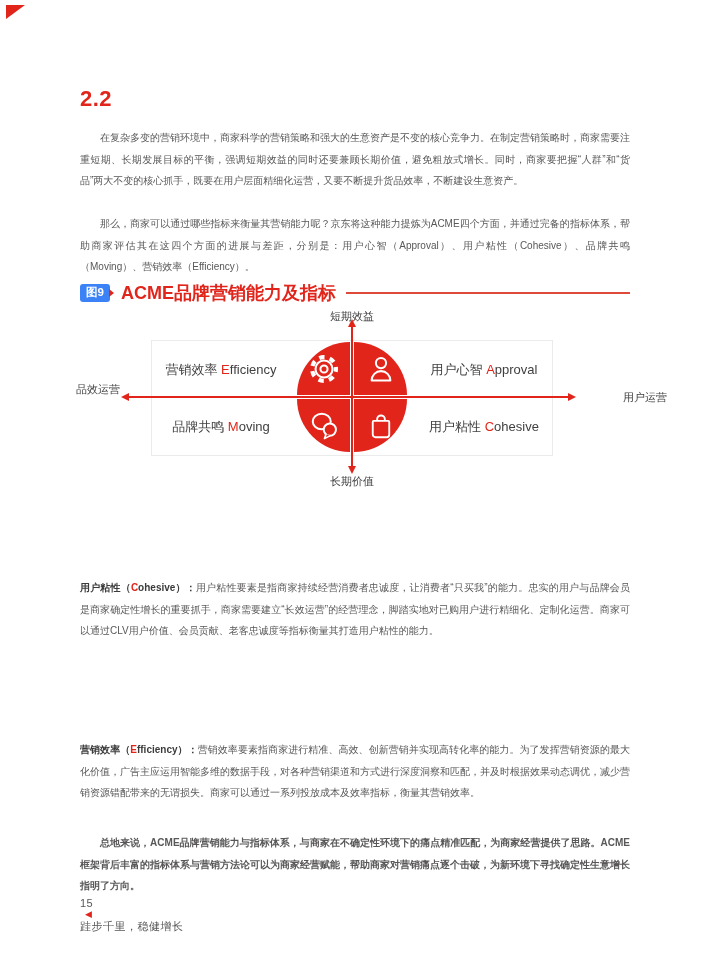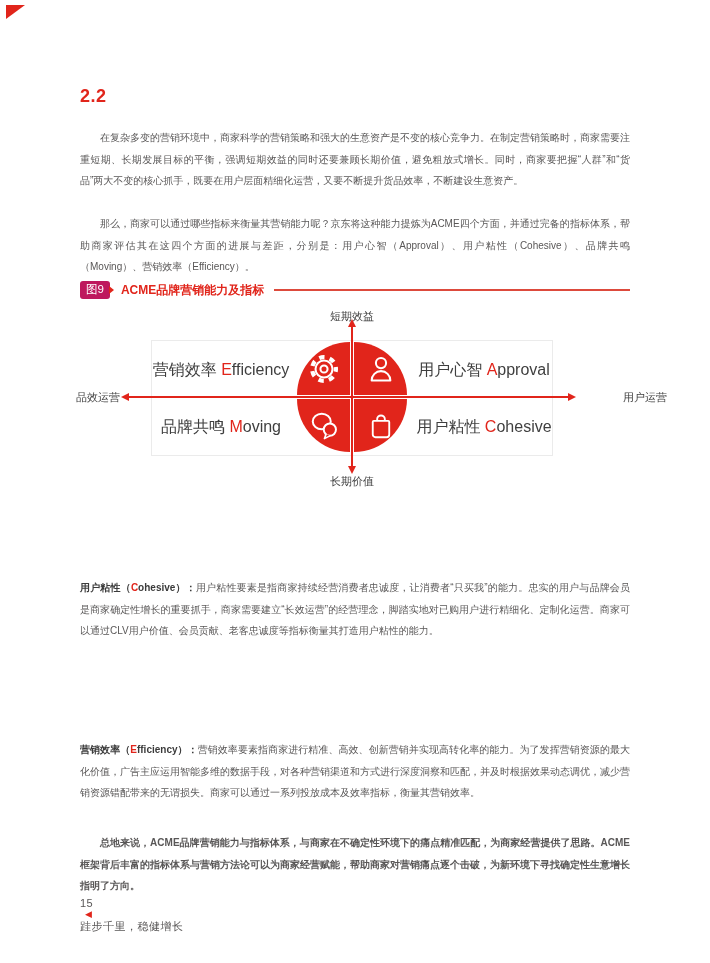--- a/index.html
+++ b/index.html
@@ -8,56 +8,56 @@
     position:relative; width:710px; height:963px; background:#fff;
     font-family:"Liberation Sans","DejaVu Sans",sans-serif; overflow:hidden;
   }
   .corner-mark{
     position:absolute; left:6px; top:5px; width:0; height:0;
     border-top:14px solid #e1251b; border-right:19px solid transparent;
   }
   .heading{
     position:absolute; left:80px; top:86px; width:550px;
     display:flex; align-items:baseline; gap:17px;
-    color:#e1251b; font-weight:bold; font-size:18px; letter-spacing:.5px;
+    color:#e1251b; font-weight:bold; font-size:22px; letter-spacing:.5px;
     white-space:nowrap;
   }
   .para{
     position:absolute; left:80px; width:550px;
     font-size:10px; line-height:21.5px; color:#595757; text-align:justify;
   }
   .indent{ text-indent:2em; }
   .lead{ font-weight:bold; color:#3b3b3b; }
   .red{ color:#e1251b; }
   .p1{ top:127px; } .p2{ top:213px; }
   .s1{ top:502px; } .s2{ top:577px; } .s3{ top:653px; } .s4{ top:739px; }
   .closing{ top:832px;font-weight:bold; }
 
   
   .fig-row{
     position:absolute; left:80px; top:281px; width:550px;
     display:flex; align-items:center;
   }
   .fig-badge{
-    position:relative; background:#be185d; color:#fff; font-size:11.5px;
-    font-weight:normal; padding:2px 6px 3px; border-radius:3px; line-height:13px;
+    position:relative; background:#3b82f6; color:#fff; font-size:11.5px;
+    font-weight:bold; padding:2px 6px 3px; border-radius:3px; line-height:13px;
   }
   .fig-badge::after{
     content:""; position:absolute; right:-4px; top:50%; transform:translateY(-50%);
     border-left:5px solid #e1251b; border-top:4px solid transparent; border-bottom:4px solid transparent;
   }
-  .fig-title{ margin-left:11px; color:#e1251b; font-weight:bold; font-size:12px; white-space:nowrap; }
+  .fig-title{ margin-left:11px; color:#e1251b; font-weight:bold; font-size:18px; white-space:nowrap; }
   .fig-rule{ flex:1; height:2px; background:#dd4a3c; margin-left:10px; }
 
   
   .diagram{ position:absolute; left:0; top:306px; width:710px; height:182px;padding-left:9px; }
   .axis-label{ position:absolute; font-size:11px; color:#3f3f3f; white-space:nowrap; }
   .ax-top{ left:352px; top:3px; transform:translateX(-50%); }
   .ax-bottom{ left:352px; top:168px; transform:translateX(-50%); }
-  .ax-left{ left:76px; top:84px; }
+  .ax-left{ left:76px; top:76px; }
   .ax-right{ left:579px; top:84px;margin-left:44px; }
   .quad-box{
     position:absolute; left:151px; top:34px; width:402px; height:116px;
     background:#fff; border:1px solid #ebebeb; z-index:1;
   }
   .v-line{ position:absolute; left:351px; top:20px; width:2px; height:141px; background:#e1251b; z-index:3; }
   .h-line{ position:absolute; left:128px; top:90px; width:441px; height:2px; background:#e1251b; z-index:3; }
   .arrow{ position:absolute; width:0; height:0; z-index:3; }
   .arr-up{ left:348px; top:13px; border-left:4px solid transparent; border-right:4px solid transparent; border-bottom:8px solid #e1251b; }
   .arr-down{ left:348px; top:160px; border-left:4px solid transparent; border-right:4px solid transparent; border-top:8px solid #e1251b; }
@@ -66,21 +66,21 @@
   .circle-wrap{ position:absolute; left:297px; top:36px; width:110px; height:110px; z-index:2; }
   .quad{
     position:absolute; width:53px; height:53px; background:#e1251b;
     display:flex; align-items:center; justify-content:center;
   }
   .q-tl{ left:0; top:0; border-radius:100% 0 0 0; }
   .q-tr{ left:57px; top:0; border-radius:0 100% 0 0; }
   .q-bl{ left:0; top:57px; border-radius:0 0 0 100%; }
   .q-br{ left:57px; top:57px; border-radius:0 0 100% 0; }
   .q-label{
-    position:absolute; z-index:2; font-size:16px; color:#3f3f3f;
+    position:absolute; z-index:2; font-size:13px; color:#3f3f3f;
     white-space:nowrap; transform:translateX(-50%); line-height:14px;
   }
   .ql-tl{ left:221px; top:57px; } .ql-tr{ left:484px; top:57px; }
   .ql-bl{ left:221px; top:114px; } .ql-br{ left:484px; top:114px; }
 
   .footer{
     position:absolute; left:80px; top:897px; font-size:11px; color:#595757;
     display:flex; align-items:flex-start; letter-spacing:.5px;flex-direction:column;
   }
   .footer .tri{ color:#e1251b; font-size:9px; margin:0 5px; }

